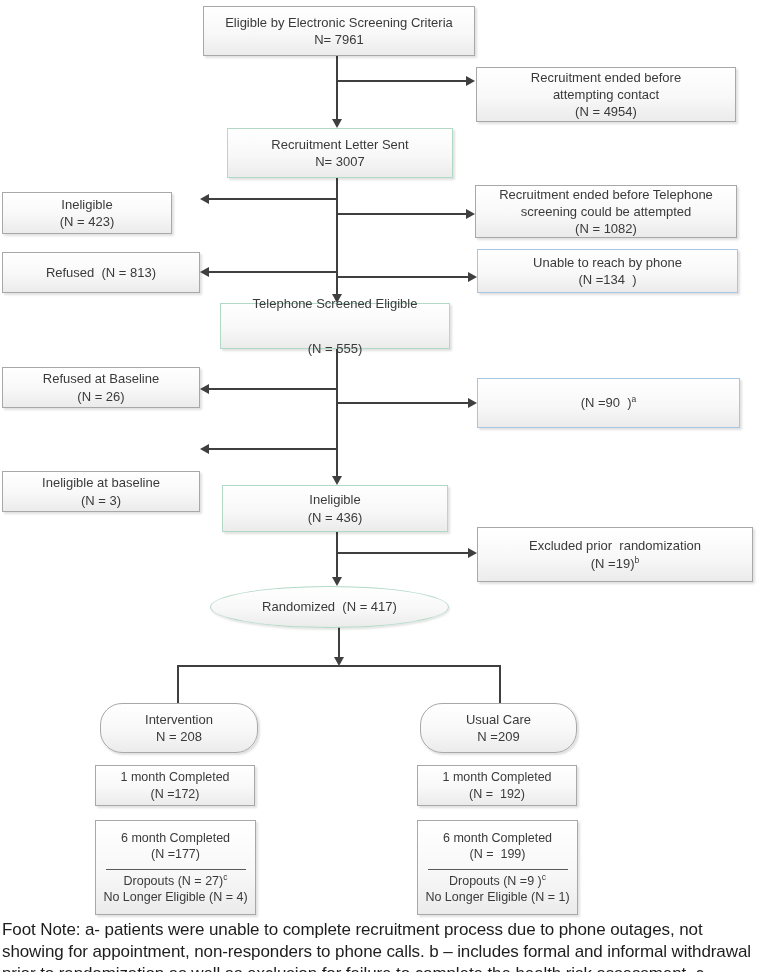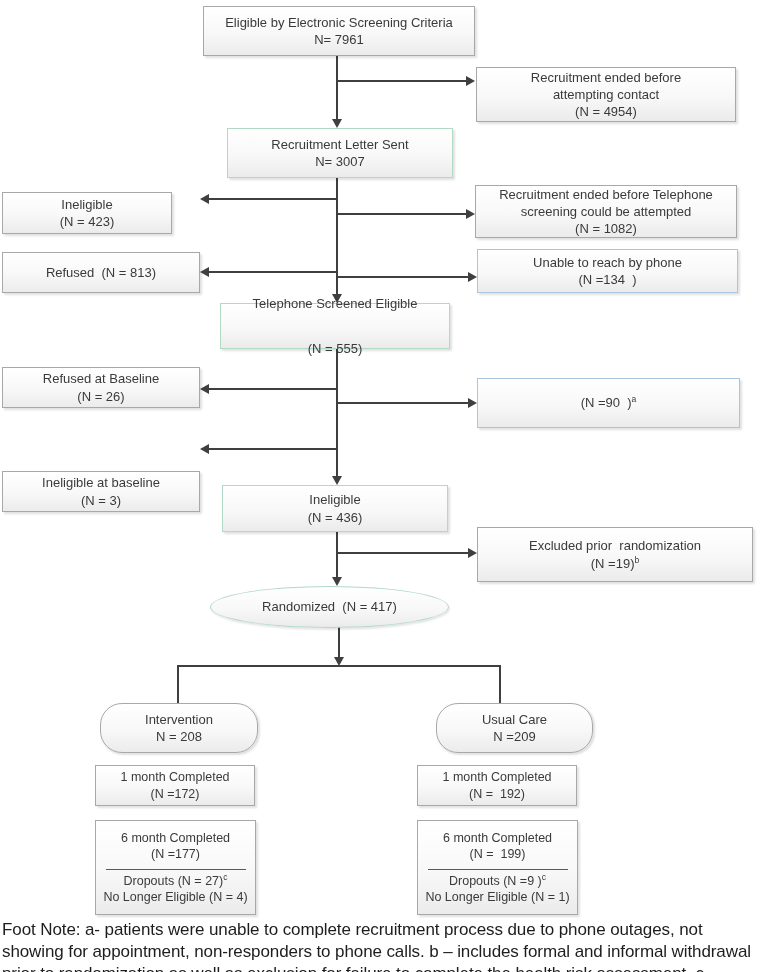--- a/index.html
+++ b/index.html
@@ -148,21 +148,21 @@
 
   <div class="box green ellipse" style="left:210px;top:586px;width:239px;height:42px;">
     <span class="ln">Randomized  (N = 417)</span>
   </div>
 
   <div class="box round" style="left:100px;top:703px;width:158px;height:50px;">
     <span class="ln">Intervention</span>
     <span class="ln">N = 208</span>
   </div>
 
-  <div class="box round" style="left:436px;top:703px;width:157px;height:50px;">
+  <div class="box round" style="left:420px;top:703px;width:157px;height:50px;">
     <span class="ln">Usual Care</span>
     <span class="ln">N =209</span>
   </div>
 
   <div class="box small" style="left:95px;top:765px;width:160px;height:41px;">
     <span class="ln">1 month Completed</span>
     <span class="ln">(N =172)</span>
   </div>
 
   <div class="box small" style="left:417px;top:765px;width:160px;height:41px;">

